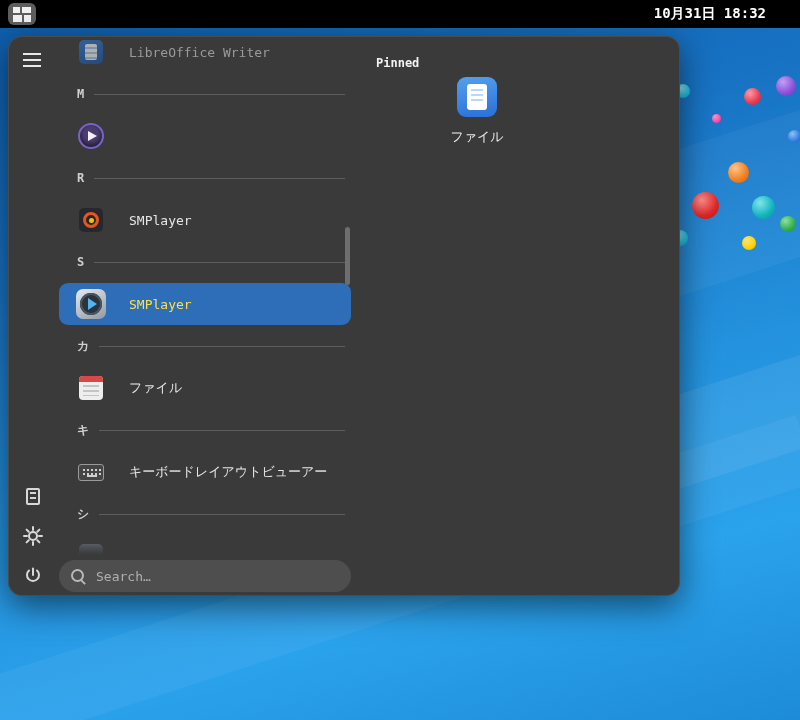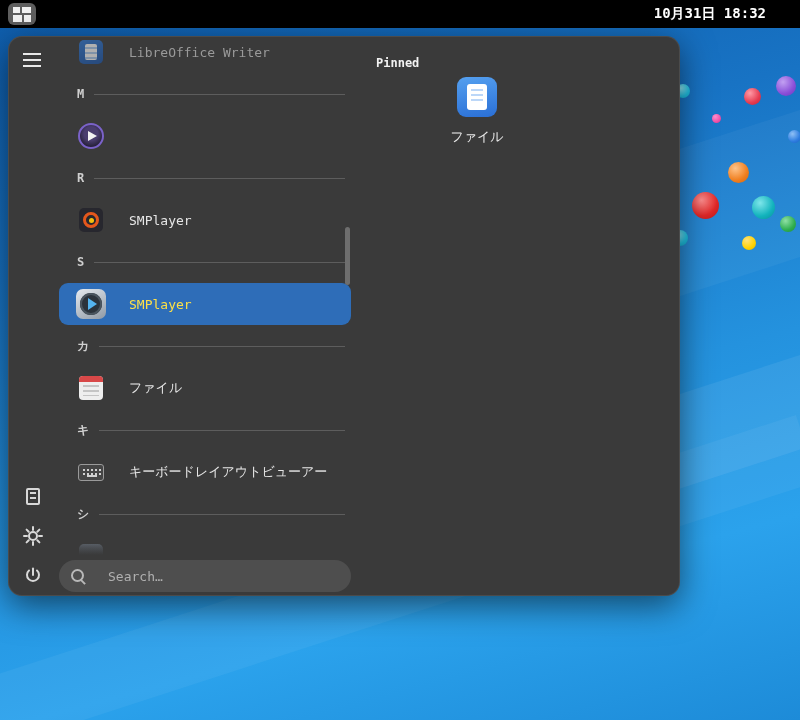--- a/index.html
+++ b/index.html
@@ -71,21 +71,21 @@
     background:linear-gradient(rgba(58,58,58,0),#3a3a3a);pointer-events:none}
   .scroll-thumb{position:absolute;left:336px;top:190px;width:5px;height:58px;border-radius:3px;background:#6e6e6e;cursor:pointer}
 
   
   .search{position:absolute;left:50px;top:523px;width:292px;height:32px;border-radius:16px;background:#4e4e4e;
     display:flex;align-items:center;box-sizing:border-box;padding-left:12px}
   .search-ic{width:15px;height:16px;position:relative;flex:none}
   .search-ic::before{content:"";position:absolute;left:0;top:1px;width:9px;height:9px;border:2px solid #b8b8b8;border-radius:50%}
   .search-ic::after{content:"";position:absolute;left:11px;top:11px;width:2px;height:6px;background:#b8b8b8;transform:rotate(-45deg)}
   .search input{background:transparent;border:none;outline:none;color:#eab308;
-    font:13px "DejaVu Sans Mono",monospace;margin-left:20px;width:230px}
+    font:13px "DejaVu Sans Mono",monospace;margin-left:8px;width:230px}
   .search input::placeholder{color:#b0b0b0}
 
   
   .pinned-title{position:absolute;left:367px;top:19px;font-size:12px;font-weight:700;color:#f2f2f2}
   .pinned-grid{position:absolute;left:418px;top:40px;display:flex}
   .pin-item{width:100px;display:flex;flex-direction:column;align-items:center;cursor:pointer}
   .pin-iconbox{height:40px;display:flex;align-items:center;justify-content:center}
   .pin-label{margin-top:11px;font-size:13px;color:#e8e8e8;text-align:center;line-height:1.4;max-width:86px;word-break:break-all}
 
   

